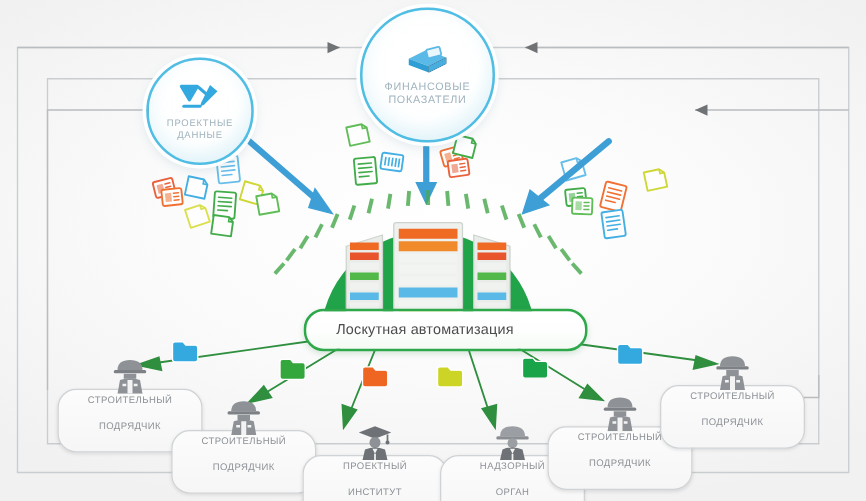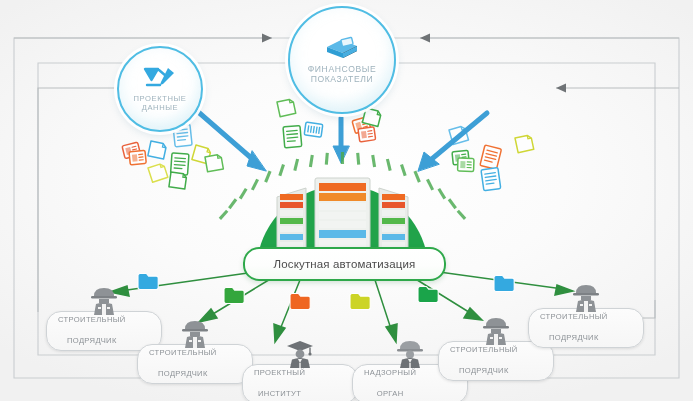--- a/index.html
+++ b/index.html
@@ -33,34 +33,34 @@
     text-shadow:0 1px 0 #fff;
   }
   .circle-icon{display:block;margin-bottom:3px;}
 
   
   #center-pill{
     position:absolute;left:243px;top:247px;width:199px;height:30px;z-index:6;
     border:2px solid #2ea84a;border-radius:16px;
     background:linear-gradient(180deg,#ffffff 0%,#fdfefd 55%,#f4faf4 100%);
     box-shadow:0 2px 5px rgba(40,120,60,.18);
-    display:flex;align-items:center;justify-content:center;
+    display:flex;align-items:center;justify-content:flex-start;padding-left:24px;
   }
   #center-pill span{
     font-size:11.5px;color:#4c4c4c;white-space:nowrap;letter-spacing:.15px;
   }
 
   
   .role-node{position:absolute;z-index:6;display:flex;flex-direction:column;align-items:center;}
   .role-pill{
     border:1px solid #cfd3d6;border-radius:15px;
     background:linear-gradient(180deg,#fcfcfc 0%,#f6f6f6 100%);
     box-shadow:0 1px 3px rgba(0,0,0,.10);
-    padding:3px 11px 4px;min-width:92px;
-    display:flex;align-items:center;
+    padding:3px 11px 15px;min-width:92px;
+    display:flex;align-items:center;justify-content:center;
   }
   .role-pill span{
     font-size:7.6px;color:#8c9196;text-align:center;line-height:1.35;
     text-transform:uppercase;letter-spacing:.35px;display:block;
   }
   .role-icon{margin-bottom:-4px;position:relative;z-index:1;}
 </style>
 </head>
 <body>
 

